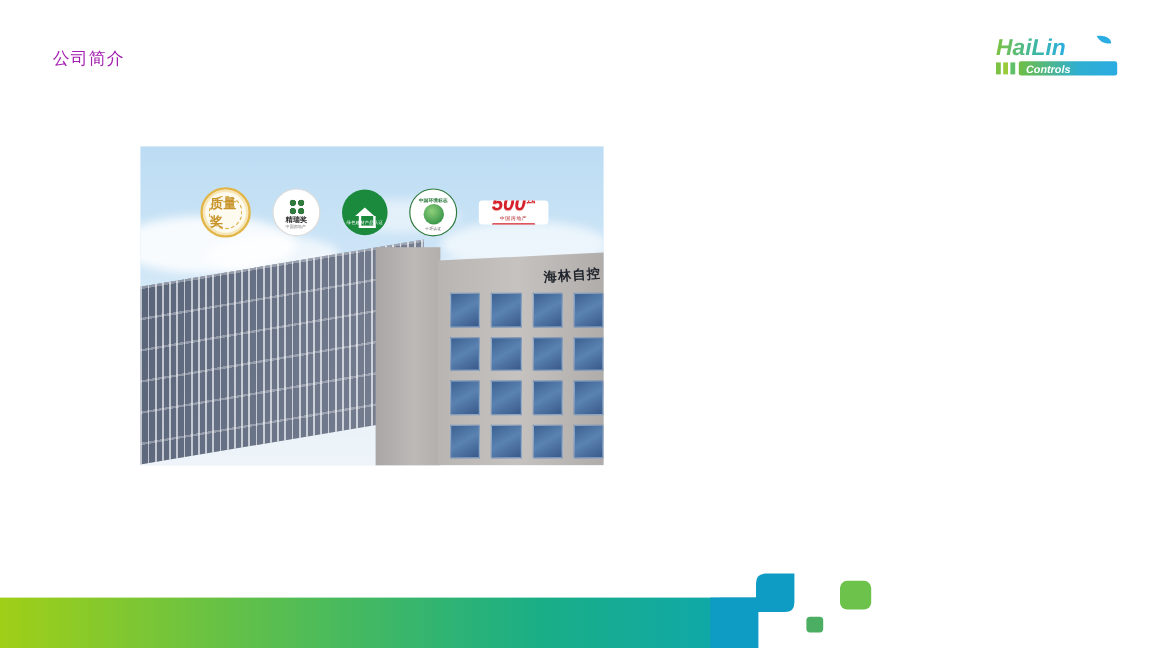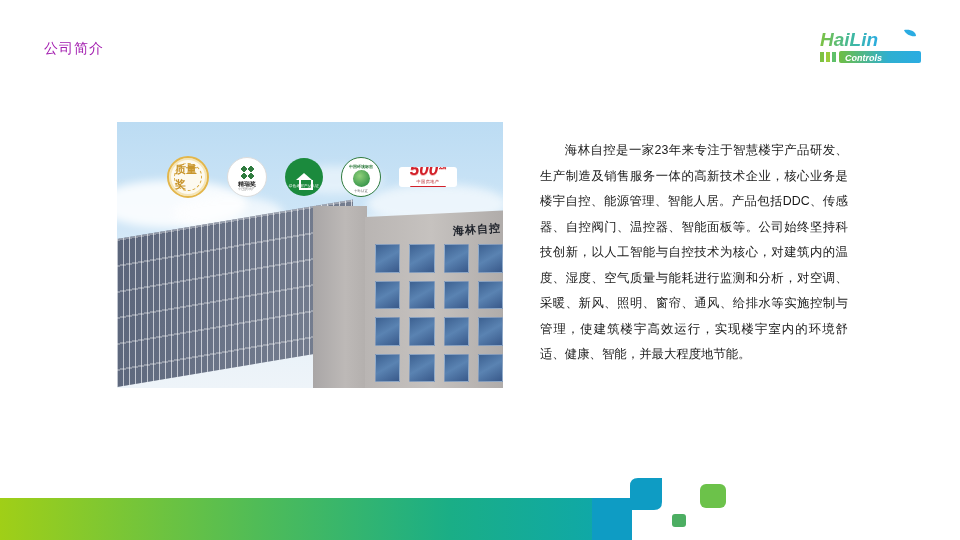--- a/index.html
+++ b/index.html
@@ -30,21 +30,21 @@
     font-size: 14px;
     font-weight: normal;
     color: #a21caf;
     letter-spacing: 1px;
     white-space: nowrap;
   }
 
   
   .brand-logo {
     position: absolute;
-    right: 22px;
+    right: 12px;
     top: 26px;
     width: 126px;
     height: 44px;
   }
   .brand-logo svg { display: block; }
 
   
   .photo-frame {
     position: absolute;
     left: 117px;
@@ -379,21 +379,20 @@
             <span>500</span><sup>强</sup>
           </div>
           <div class="sub1">中国房地产</div>
           <div class="ribbon">首选供应商品牌</div>
         </div>
       </div>
 
     </div>
   </div>
 
-  <div class="intro-text">海林自控是一家23年来专注于智慧楼宇产品研发、生产制造及销售服务一体的高新技术企业，核心业务是楼宇自控、能源管理、智能人居。产品包括DDC、传感器、自控阀门、温控器、智能面板等。公司始终坚持科技创新，以人工智能与自控技术为核心，对建筑内的温度、湿度、空气质量与能耗进行监测和分析，对空调、采暖、新风、照明、窗帘、通风、给排水等实施控制与管理，使建筑楼宇高效运行，实现楼宇室内的环境舒适、健康、智能，并最大程度地节能。</div>
 
   <div class="deco">
     <svg viewBox="0 0 960 80" width="960" height="80" aria-hidden="true">
       <defs>
         <linearGradient id="barGrad" x1="0" y1="0" x2="1" y2="0">
           <stop offset="0%" stop-color="#a0cf17"></stop>
           <stop offset="45%" stop-color="#4cbb5a"></stop>
           <stop offset="75%" stop-color="#1aae86"></stop>
           <stop offset="100%" stop-color="#0fa8a8"></stop>
         </linearGradient>

